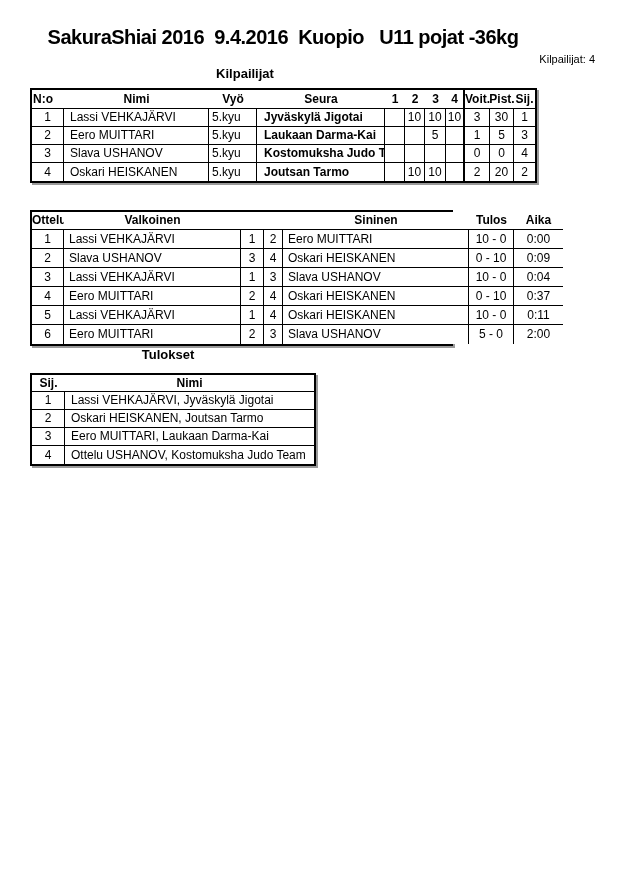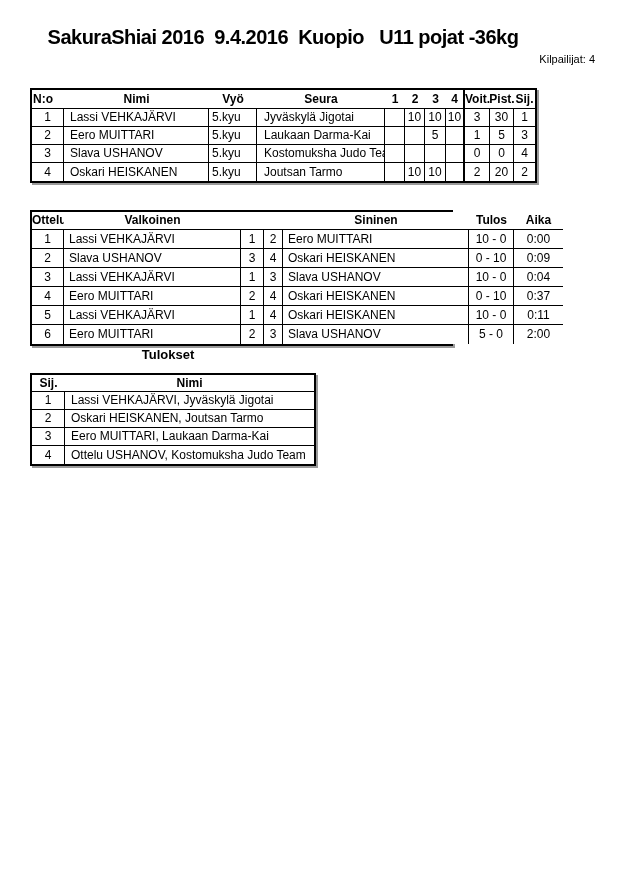--- a/index.html
+++ b/index.html
@@ -62,34 +62,35 @@
     border-bottom: 1px solid #000000;
     white-space: nowrap; overflow: hidden;
     background: #ffffff;
   }
   .c.hdr { font-weight: bold; border-right: none; overflow: visible; }
   .c.center { justify-content: center; }
   .c.pl1 { padding-left: 1px; }
   .c.pl3 { padding-left: 3px; }
   .c.pl5 { padding-left: 5px; }
   .c.pl6 { padding-left: 6px; }
-  .c.pl7 { padding-left: 7px; }
+  .c.pl7 { padding-left: 7px; font-weight: bold; }
   .c.thick { border-right: 2px solid #000000; }
   .c.lastcol { border-right: none; }
   .row { display: contents; }
   .row:last-child .c { border-bottom: none; }
 </style>
 </head>
 <body>
 
 <div class="page">
 
   <div class="title">SakuraShiai 2016  9.4.2016  Kuopio   U11 pojat -36kg</div>
   <div class="count">Kilpailijat: 4</div>
 
+  <div class="section-heading" id="heading-competitors">Kilpailijat</div>
   <div class="sheet-table" id="table-competitors">
     <div class="c hdr pl1">N:o</div>
     <div class="c hdr center">Nimi</div>
     <div class="c hdr center">Vyö</div>
     <div class="c hdr center">Seura</div>
     <div class="c hdr center">1</div>
     <div class="c hdr center">2</div>
     <div class="c hdr center">3</div>
     <div class="c hdr center thick">4</div>
     <div class="c hdr center">Voit.</div>

